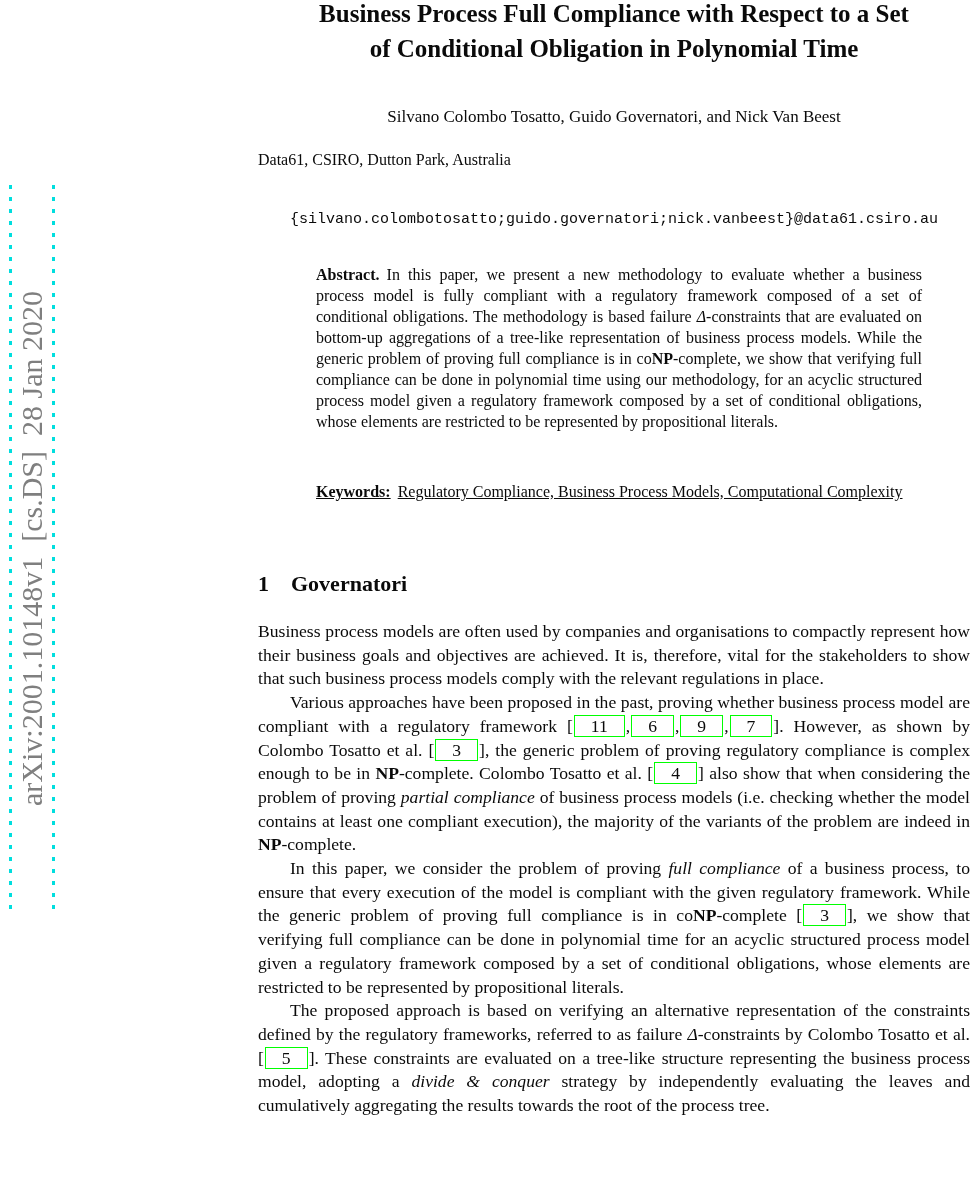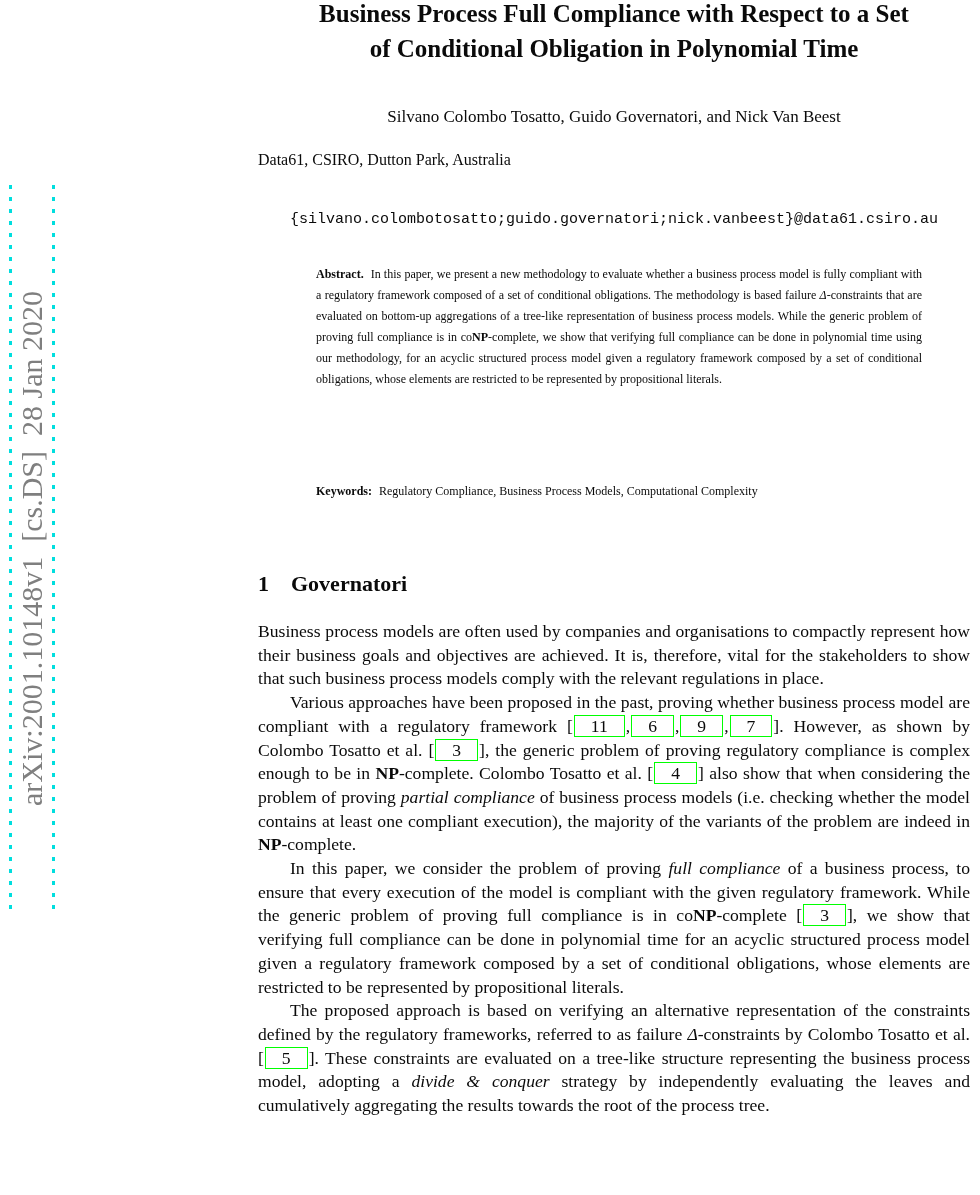--- a/index.html
+++ b/index.html
@@ -28,25 +28,25 @@
     font-weight:bold;font-size:25px;line-height:35px;}
   .title-line{white-space:nowrap;}
   .authors{position:absolute;left:258px;top:107px;width:712px;text-align:center;font-size:17px;}
   .affiliation{position:absolute;left:258px;top:151px;width:712px;text-align:left;font-size:16px;}
   .email{position:absolute;left:258px;top:172px;width:712px;text-align:center;
     font-family:"Liberation Mono","DejaVu Sans Mono",monospace;font-size:15px;white-space:nowrap;margin-top:39px;}
   
   .abstract,.keywords{
     position:absolute;left:258px;width:712px;box-sizing:border-box;
     padding-left:58px;padding-right:48px;
-    font-size:12px;line-height:21px;text-align:justify;
+    font-size:16px;line-height:21px;text-align:justify;
     hyphens:auto;-webkit-hyphens:auto;
   }
   .abstract{top:264px;}
-  .keywords{top:481px;}
+  .keywords{top:481px;text-decoration:underline;}
   .blabel{font-weight:bold;margin-right:7px;}
   
   .section-heading{position:absolute;left:258px;top:570px;width:712px;
     font-weight:bold;font-size:22px;line-height:28px;}
   .sec-num{margin-right:22px;}
   
   .body-text{position:absolute;left:258px;top:620px;width:712px;
     font-size:17.6px;line-height:23.7px;text-align:justify;
     hyphens:auto;-webkit-hyphens:auto;}
   .para{margin:0;padding:0;}

